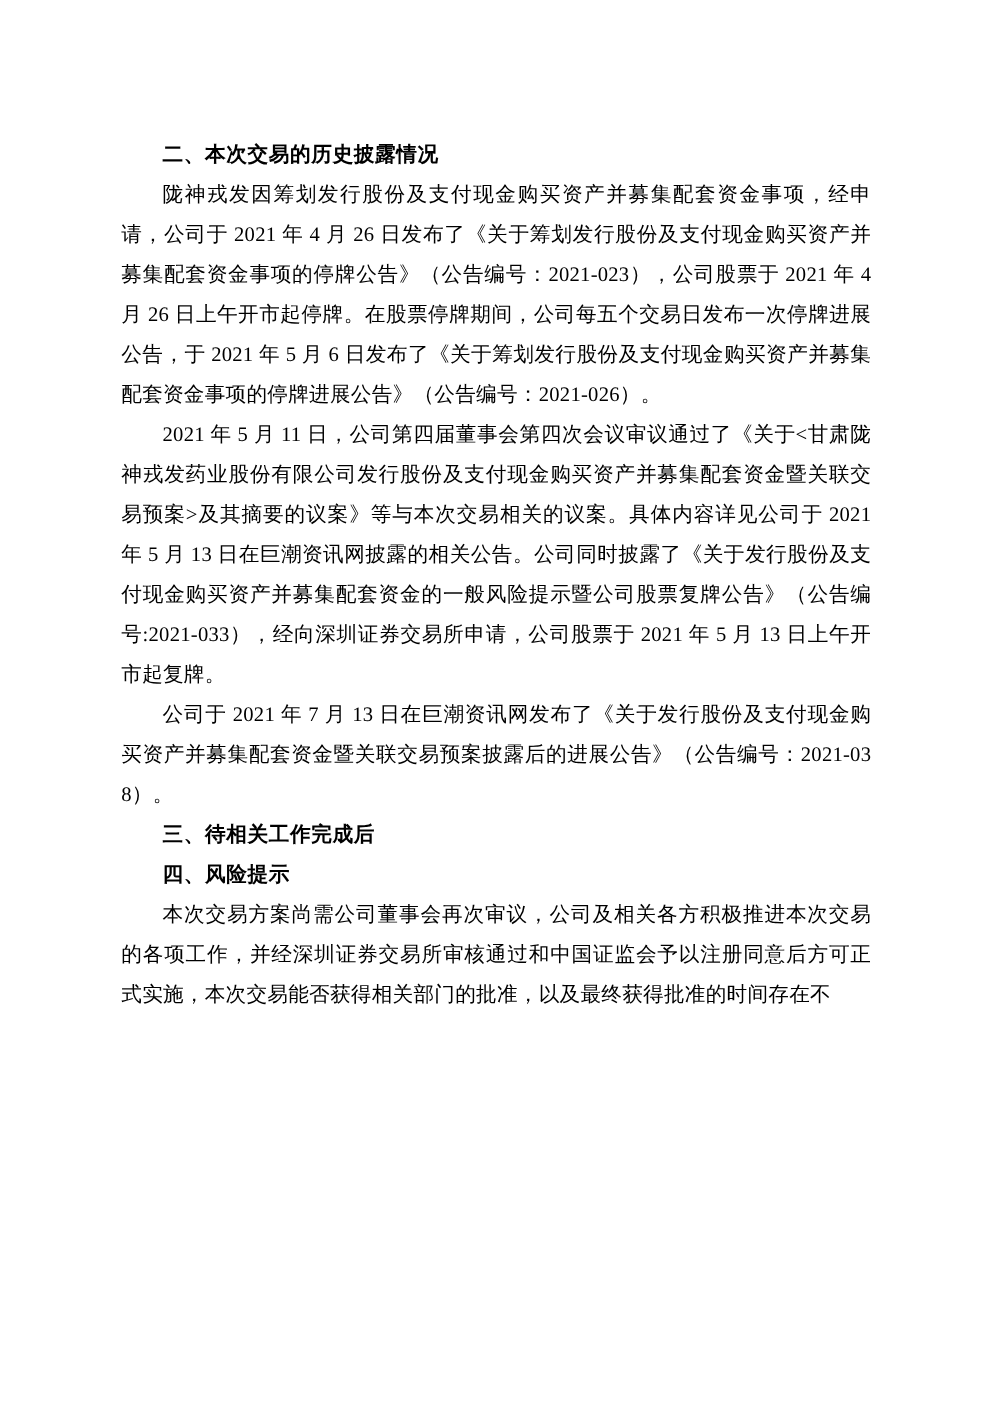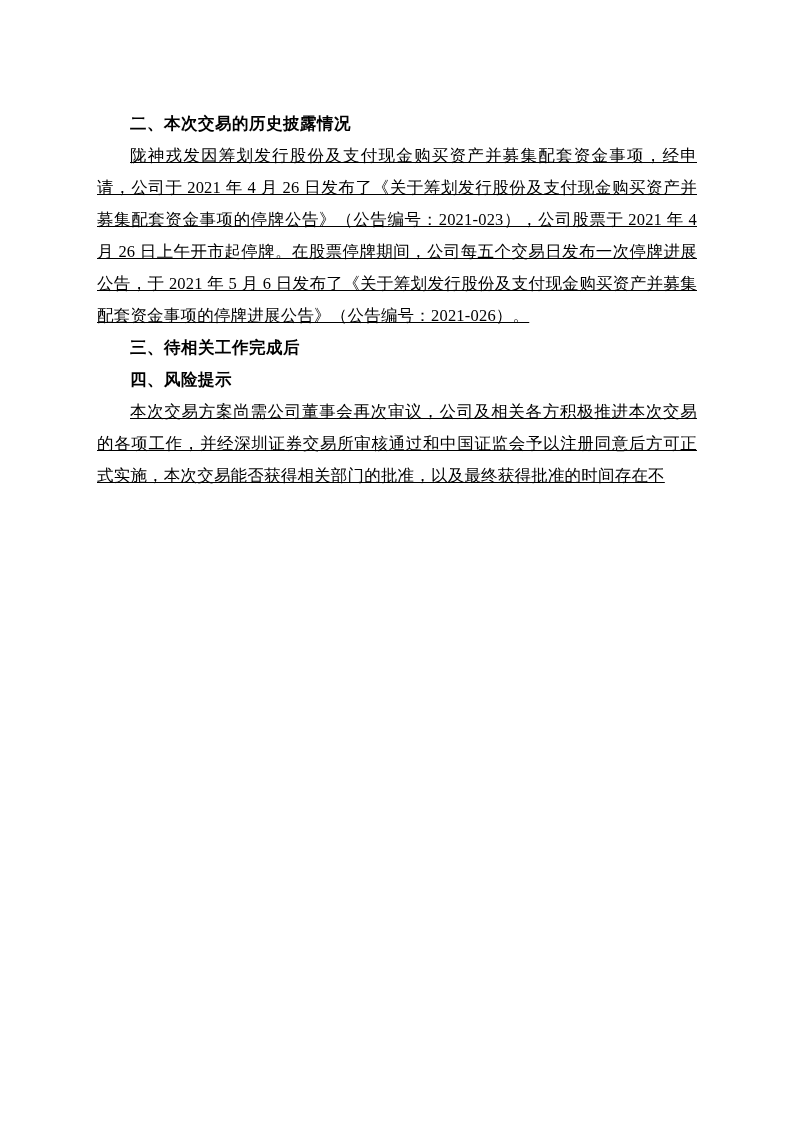--- a/index.html
+++ b/index.html
@@ -29,33 +29,34 @@
     line-height: 32px;
     text-indent: 2em;
     letter-spacing: 0.5px;
   }
   .doc-paragraph {
     margin: 0;
     text-align: justify;
     text-indent: 2em;
     letter-spacing: 0.2px;
     word-break: break-all;
-    text-decoration: underline;
   }
 </style>
 </head>
 <body>
 
 <div class="page">
   <h2 class="doc-heading">二、本次交易的历史披露情况</h2>
 
   <p class="doc-paragraph">陇神戎发因筹划发行股份及支付现金购买资产并募集配套资金事项，经申请，公司于 2021 年 4 月 26 日发布了《关于筹划发行股份及支付现金购买资产并募集配套资金事项的停牌公告》（公告编号：2021-023），公司股票于 2021 年 4 月 26 日上午开市起停牌。在股票停牌期间，公司每五个交易日发布一次停牌进展公告，于 2021 年 5 月 6 日发布了《关于筹划发行股份及支付现金购买资产并募集配套资金事项的停牌进展公告》（公告编号：2021-026）。</p>
 
+  <p class="doc-paragraph">2021 年 5 月 11 日，公司第四届董事会第四次会议审议通过了《关于&lt;甘肃陇神戎发药业股份有限公司发行股份及支付现金购买资产并募集配套资金暨关联交易预案&gt;及其摘要的议案》等与本次交易相关的议案。具体内容详见公司于 2021 年 5 月 13 日在巨潮资讯网披露的相关公告。公司同时披露了《关于发行股份及支付现金购买资产并募集配套资金的一般风险提示暨公司股票复牌公告》（公告编号:2021-033），经向深圳证券交易所申请，公司股票于 2021 年 5 月 13 日上午开市起复牌。</p>
 
 
+  <p class="doc-paragraph">公司于 2021 年 7 月 13 日在巨潮资讯网发布了《关于发行股份及支付现金购买资产并募集配套资金暨关联交易预案披露后的进展公告》（公告编号：2021-038）。</p>
 
   <h2 class="doc-heading">三、待相关工作完成后</h2>
 
 
   <h2 class="doc-heading">四、风险提示</h2>
 
   <p class="doc-paragraph">本次交易方案尚需公司董事会再次审议，公司及相关各方积极推进本次交易的各项工作，并经深圳证券交易所审核通过和中国证监会予以注册同意后方可正式实施，本次交易能否获得相关部门的批准，以及最终获得批准的时间存在不</p>
 </div>
 
 </body></html>

